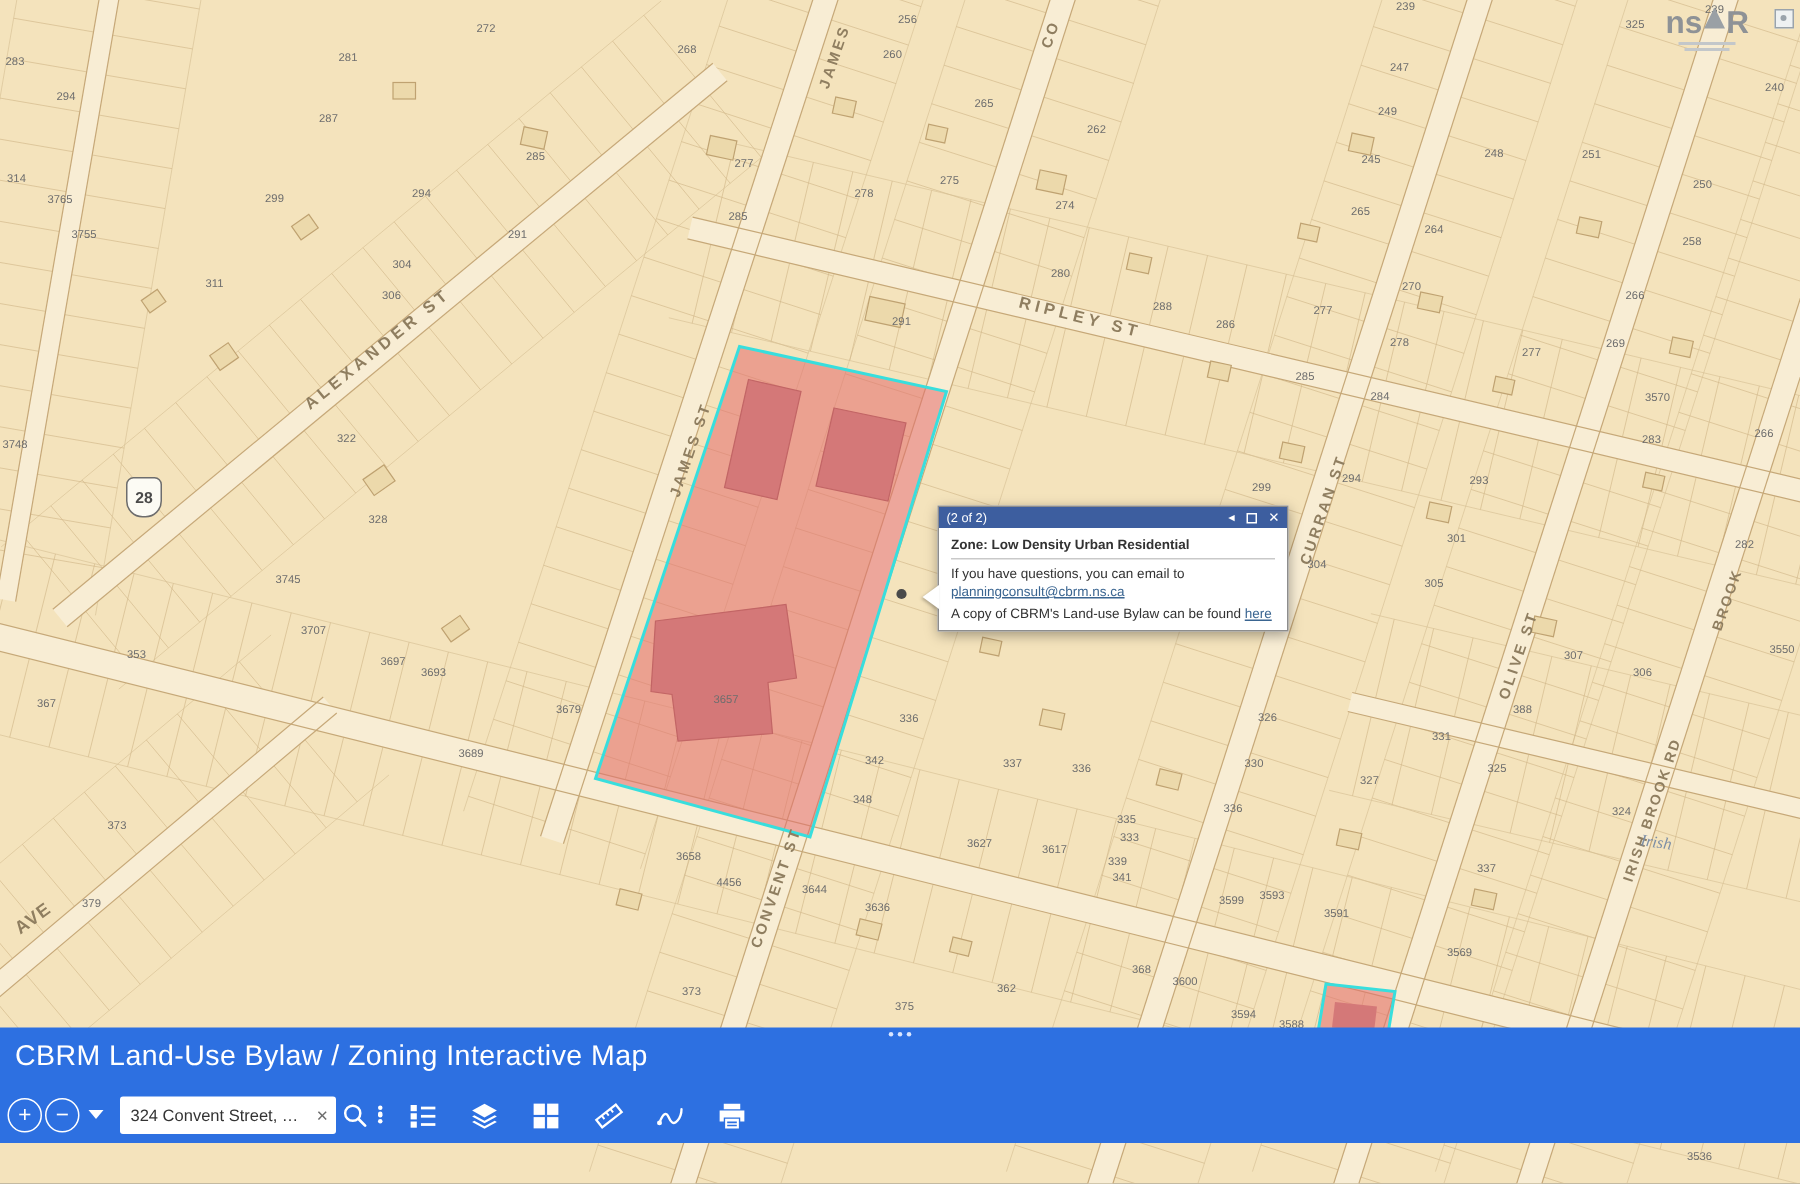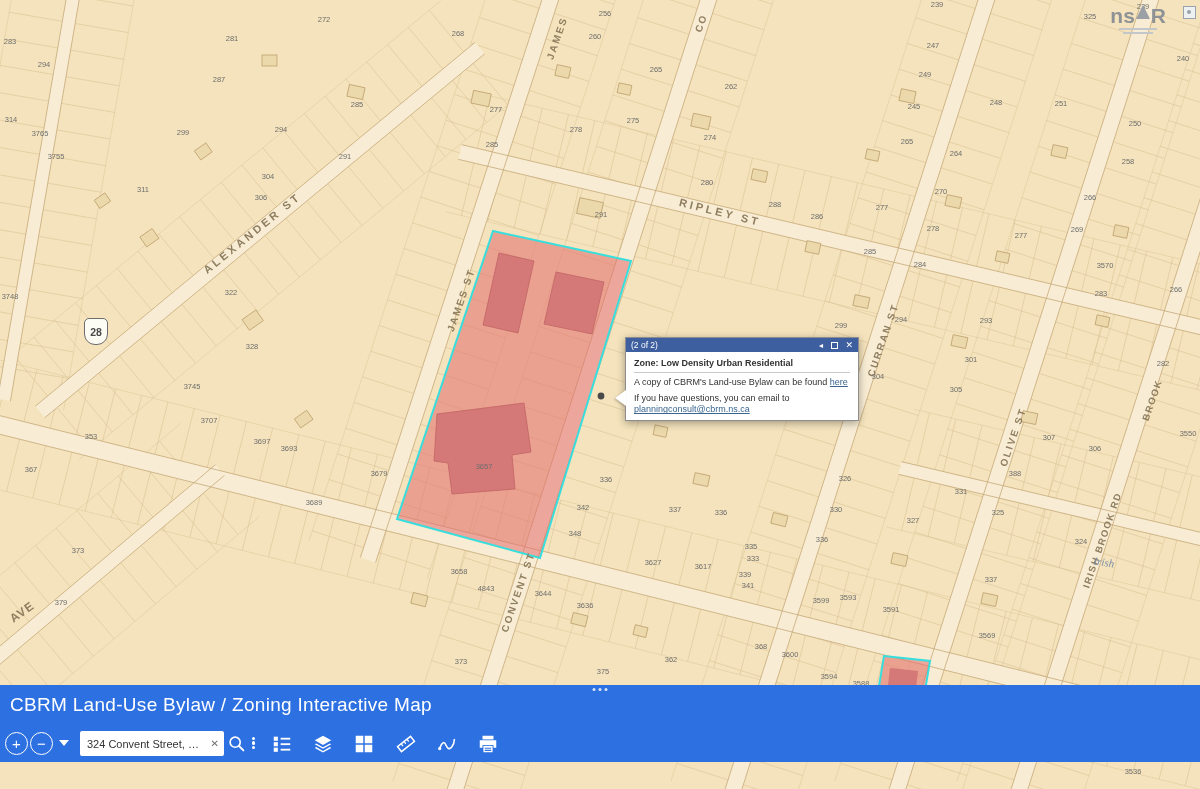--- a/index.html
+++ b/index.html
@@ -833,21 +833,21 @@
         <span class="lot-num" style="left: 961px; top: 491px;">331</span>
         <span class="lot-num" style="left: 836px; top: 509px;">330</span>
         <span class="lot-num" style="left: 998px; top: 512px;">325</span>
         <span class="lot-num" style="left: 913px; top: 520px;">327</span>
         <span class="lot-num" style="left: 822px; top: 539px;">336</span>
         <span class="lot-num" style="left: 1081px; top: 541px;">324</span>
         <span class="lot-num" style="left: 991px; top: 579px;">337</span>
         <span class="lot-num" style="left: 891px; top: 609px;">3591</span>
         <span class="lot-num" style="left: 848px; top: 597px;">3593</span>
         <span class="lot-num" style="left: 821px; top: 600px;">3599</span>
-        <span class="lot-num" style="left: 973px; top: 635px; margin-left: 14px;">3569</span>
+        <span class="lot-num" style="left: 973px; top: 635px;">3569</span>
         <span class="lot-num" style="left: 790px; top: 654px;">3600</span>
         <span class="lot-num" style="left: 829px; top: 676px;">3594</span>
         <span class="lot-num" style="left: 861px; top: 683px;">3588</span>
         <span class="lot-num" style="left: 231px; top: 292px;">322</span>
         <span class="lot-num" style="left: 10px; top: 296px;">3748</span>
         <span class="lot-num" style="left: 252px; top: 346px;">328</span>
         <span class="lot-num" style="left: 192px; top: 386px;">3745</span>
         <span class="lot-num" style="left: 209px; top: 420px;">3707</span>
         <span class="lot-num" style="left: 91px; top: 436px;">353</span>
         <span class="lot-num" style="left: 262px; top: 441px;">3697</span>
@@ -856,21 +856,21 @@
         <span class="lot-num" style="left: 379px; top: 473px;">3679</span>
         <span class="lot-num" style="left: 484px; top: 466px;">3657</span>
         <span class="lot-num" style="left: 31px; top: 469px;">367</span>
         <span class="lot-num" style="left: 606px; top: 479px;">336</span>
         <span class="lot-num" style="left: 583px; top: 507px;">342</span>
         <span class="lot-num" style="left: 675px; top: 509px;">337</span>
         <span class="lot-num" style="left: 721px; top: 512px;">336</span>
         <span class="lot-num" style="left: 575px; top: 533px;">348</span>
         <span class="lot-num" style="left: 78px; top: 550px;">373</span>
         <span class="lot-num" style="left: 459px; top: 571px;">3658</span>
-        <span class="lot-num" style="left: 486px; top: 588px;">4843</span>
+        <span class="lot-num" style="left: 486px; top: 588px;">4456</span>
         <span class="lot-num" style="left: 543px; top: 593px;">3644</span>
         <span class="lot-num" style="left: 585px; top: 605px;">3636</span>
         <span class="lot-num" style="left: 653px; top: 562px;">3627</span>
         <span class="lot-num" style="left: 61px; top: 602px;">379</span>
         <span class="lot-num" style="left: 751px; top: 546px;">335</span>
         <span class="lot-num" style="left: 753px; top: 558px;">333</span>
         <span class="lot-num" style="left: 703px; top: 566px;">3617</span>
         <span class="lot-num" style="left: 745px; top: 574px;">339</span>
         <span class="lot-num" style="left: 748px; top: 585px;">341</span>
         <span class="lot-num" style="left: 461px; top: 661px;">373</span>
@@ -905,24 +905,24 @@
       <span class="hicons">
         <span class="prev">◄</span>
         <span class="maxbox"></span>
         <span class="close">✕</span>
       </span>
     </div>
     <div class="popup-body">
       <div class="popup-title">Zone: Low Density Urban Residential</div>
       <div class="rule"></div>
       <p class="para">
-        <span>A copy of CBRM's Land-use Bylaw can be found </span><a>here</a>
+        <span>If you have questions, you can email to </span><a>planningconsult@cbrm.ns.ca</a>
       </p>
       <p class="para">
-        <span>If you have questions, you can email to </span><a>planningconsult@cbrm.ns.ca</a>
+        <span>A copy of CBRM's Land-use Bylaw can be found </span><a>here</a>
       </p>
     </div>
   </div>
 
   <div class="bottombar">
     <div class="handle">
         <i></i>
         <i></i>
         <i></i>
       </div>

